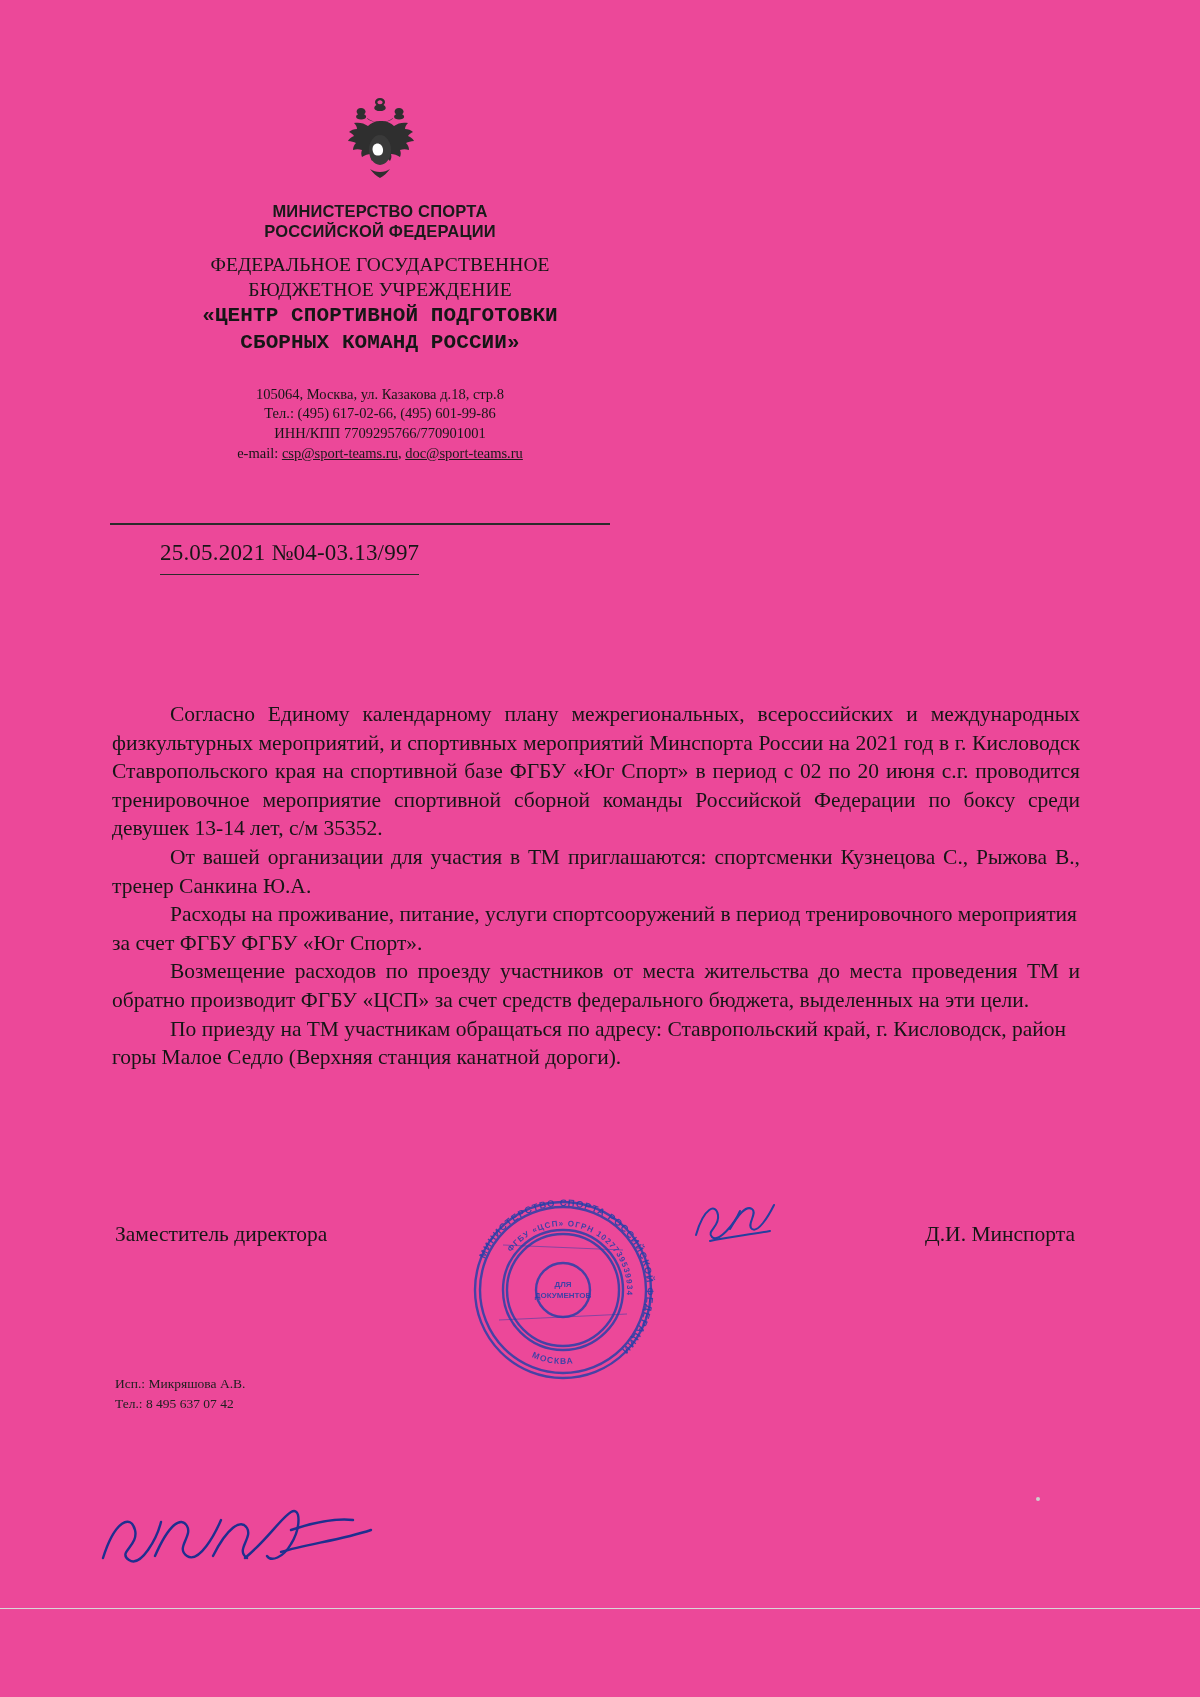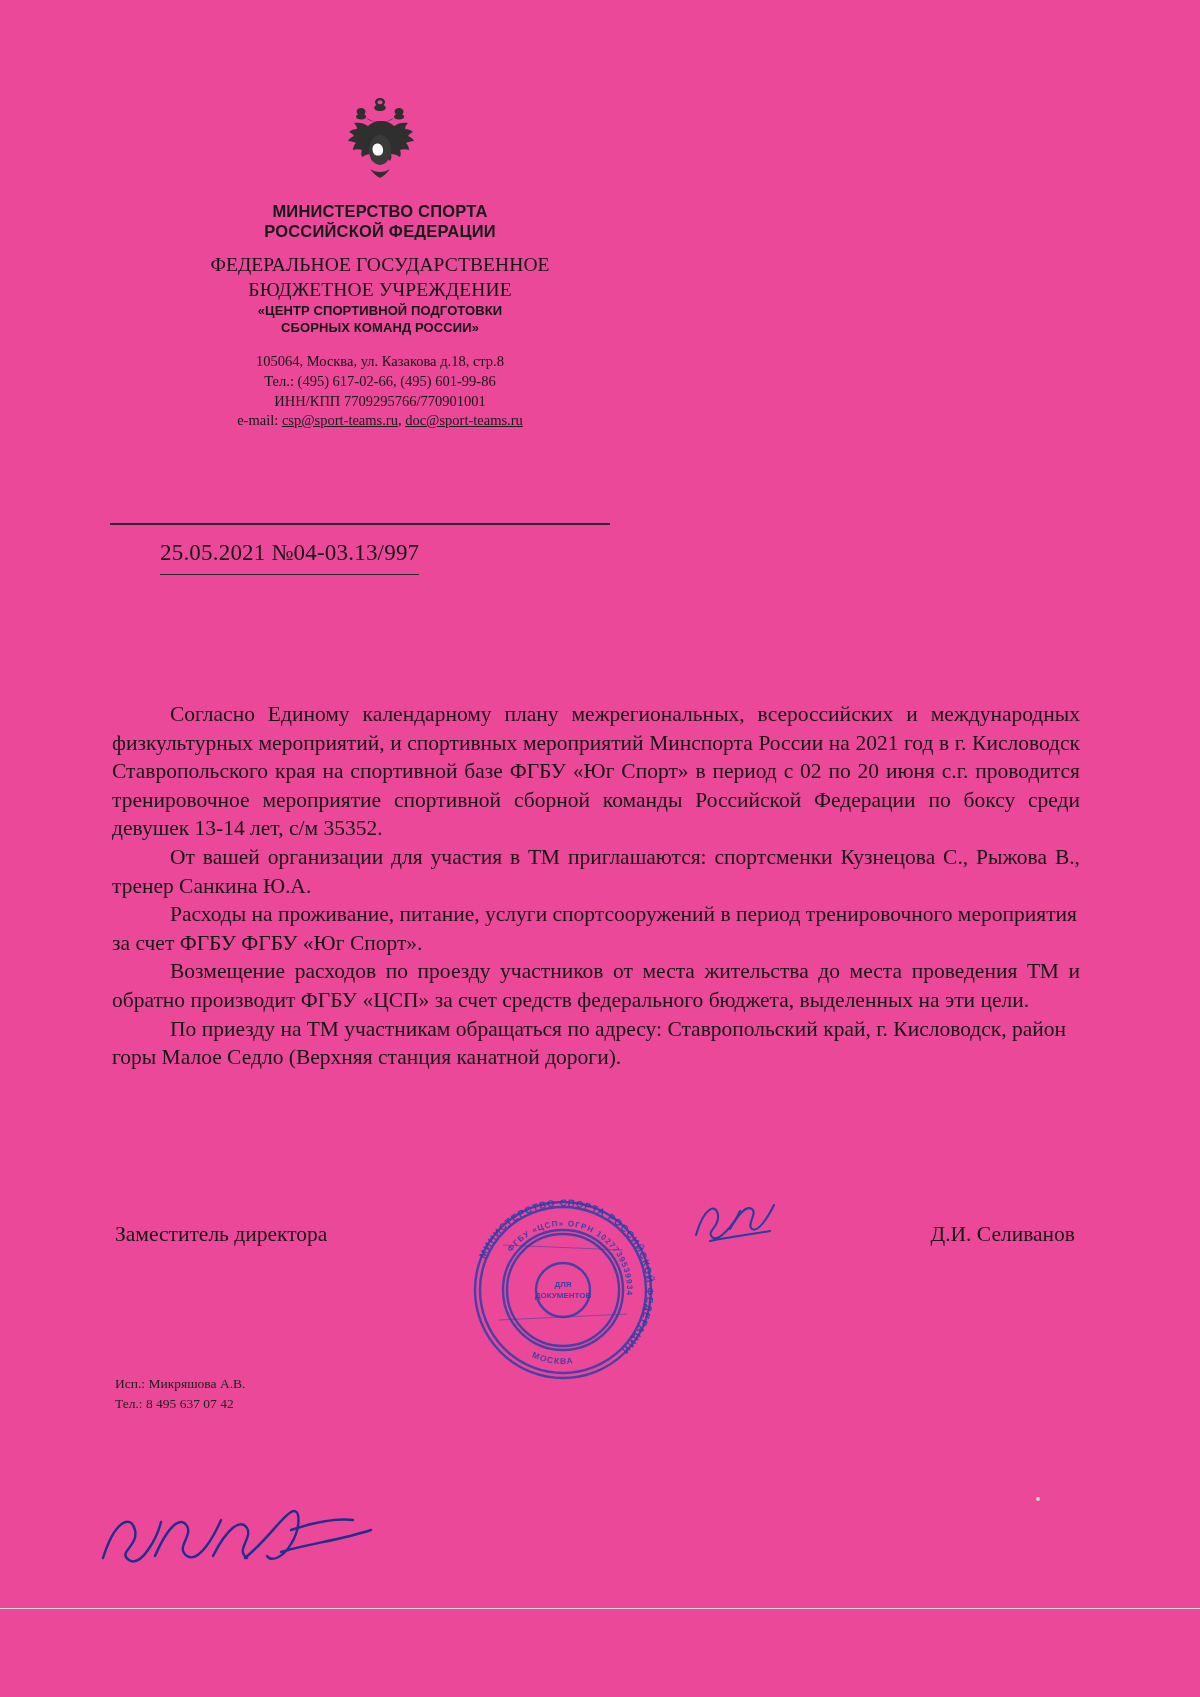--- a/index.html
+++ b/index.html
@@ -54,28 +54,28 @@
     letter-spacing: .1px;
   }
   .org-block .l1,
   .org-block .l2 {
     font-family: "Liberation Serif", serif;
     font-weight: normal;
     font-size: 19.5px;
   }
   .org-block .l3,
   .org-block .l4 {
-    font-family: Liberation Sans, sans-serif;
+    font-family: Liberation Mono, monospace;
     font-weight: bold;
-    font-size: 13px;
+    font-size: 21px;
     letter-spacing: .1px;
   }
 
   .contacts {
-    margin-top: 16px;
+    margin-top: 28px;
     font-size: 14.5px;
     line-height: 1.35;
   }
   .contacts a {
     color: #1a1a1a;
     text-decoration: underline;
   }
 
   .rule {
     position: absolute;
@@ -252,21 +252,21 @@
   <div class="body-text">
     <p>Согласно Единому календарному плану межрегиональных, всероссийских и международных физкультурных мероприятий, и спортивных мероприятий Минспорта России на 2021 год в г. Кисловодск Ставропольского края на спортивной базе ФГБУ «Юг Спорт» в период с 02 по 20 июня с.г. проводится тренировочное мероприятие спортивной сборной команды Российской Федерации по боксу среди девушек 13-14 лет, с/м 35352.</p>
     <p>От вашей организации для участия в ТМ приглашаются: спортсменки Кузнецова С., Рыжова В., тренер Санкина Ю.А.</p>
     <p class="nojust">Расходы на проживание, питание, услуги спортсооружений в период тренировочного мероприятия за счет ФГБУ ФГБУ «Юг Спорт».</p>
     <p>Возмещение расходов по проезду участников от места жительства до места проведения ТМ и обратно производит ФГБУ «ЦСП» за счет средств федерального бюджета, выделенных на эти цели.</p>
     <p class="nojust"> По приезду на ТМ участникам обращаться по адресу: Ставропольский край, г. Кисловодск, район горы Малое Седло (Верхняя станция канатной дороги).</p>
   </div>
 
   <div class="sig-row">
     <div class="sig-title">Заместитель директора</div>
-    <div class="sig-name">Д.И. Селиванов</div>
+    <div class="sig-name">Д.И. Минспорта</div>
   </div>
 
   <svg class="stamp" viewBox="0 0 200 200" aria-hidden="true">
     <defs>
       <path id="arcOuter" d="M100,100 m-84,0 a84,84 0 1,1 168,0 a84,84 0 1,1 -168,0"></path>
       <path id="arcInner" d="M100,100 m-64,0 a64,64 0 1,1 128,0 a64,64 0 1,1 -128,0"></path>
       <path id="arcBottom" d="M100,100 m-74,0 a74,74 0 1,0 148,0"></path>
     </defs>
     <g fill="none" stroke="#2340a8" stroke-width="2.4" opacity=".82">
       <circle cx="100" cy="100" r="88"></circle>

